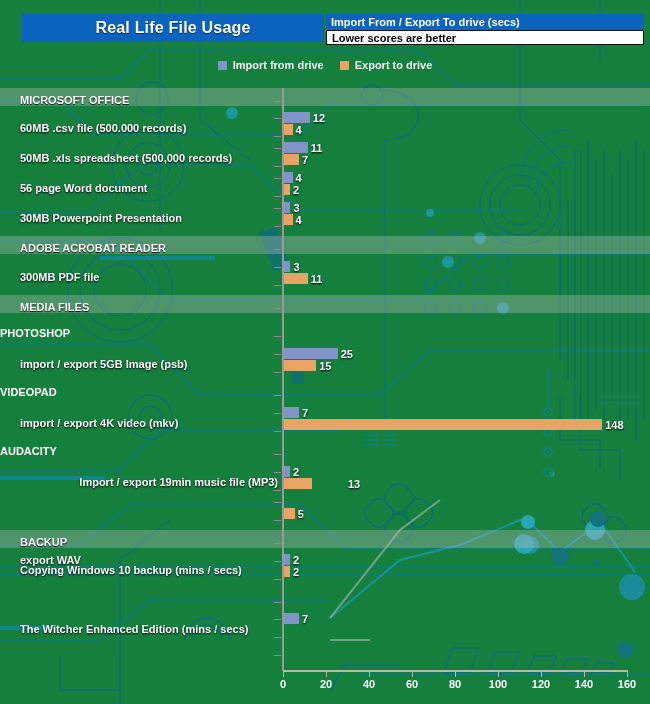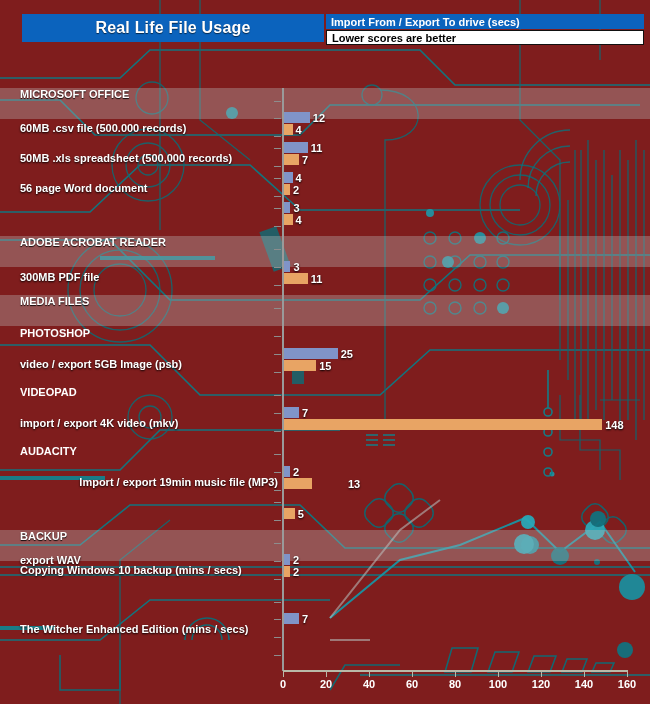--- a/index.html
+++ b/index.html
@@ -11,21 +11,21 @@
     width: 650px; height: 704px;
     font-family: "Liberation Sans", sans-serif;
     overflow: hidden;
     position: relative;
   }
 
   
   #chart-root {
     position: absolute; inset: 0;
     width: 650px; height: 704px;
-    background: #7f1d1d;
+    background: #15803d;
     overflow: hidden;
   }
 
   
   #circuit-bg {
     position: absolute; inset: 0;
     width: 650px; height: 704px;
     pointer-events: none;
   }
 
@@ -75,36 +75,36 @@
   }
   .legend-item { display: flex; align-items: center; gap: 6px; }
   .legend-swatch { width: 9px; height: 9px; display: inline-block; }
   .legend-label { color: #f2f2f2; font-size: 11px; font-weight: bold; white-space: nowrap; }
 
   
   #plot {
     position: absolute; left: 0; top: 88px; width: 650px; height: 616px;
   }
   .section-band {
-    position: absolute; left: 0; width: 650px; height: 31px;
+    position: absolute; left: 0; width: 650px; height: 18px;
     background: rgba(190,190,190,0.34);
-    display: flex; align-items: flex-start;
+    display: flex; align-items: flex-end;
   }
   .section-band .t {
     color: #ffffff; font-size: 11px; font-weight: bold;
     padding-left: 20px; white-space: nowrap;
     text-shadow: 0 1px 1px rgba(0,0,0,.9);
   }
   .sub-head {
     position: absolute; left: 0; width: 280px; height: 16px;
     display: flex; align-items: center;
   }
   .sub-head .t {
     color: #ffffff; font-size: 11px; font-weight: bold;
-    padding-left: 20px; white-space: nowrap;
+    white-space: nowrap;
   }
   .row-label {
     position: absolute; left: 0; width: 278px; height: 16px;
     display: flex; align-items: center;
   }
   .row-label .t {
     color: #ffffff; font-size: 11px; font-weight: bold;
     padding-left: 20px; white-space: nowrap;
     text-shadow: 0 1px 2px rgba(0,0,0,1);
   }
@@ -304,20 +304,30 @@
       <span class="t">Real Life File Usage</span>
     </div>
     <div id="subtitle-blue">
       <span class="t">Import From  / Export To drive (secs)</span>
     </div>
     <div id="subtitle-white">
       <span class="t">Lower scores are better</span>
     </div>
   </div>
 
+  <div id="legend">
+    <div class="legend-item">
+      <span class="legend-swatch" style="background:#8094c8"></span>
+      <span class="legend-label">Import from drive</span>
+    </div>
+    <div class="legend-item">
+      <span class="legend-swatch" style="background:#e8a464"></span>
+      <span class="legend-label">Export to drive</span>
+    </div>
+  </div>
 
   <div id="plot">
 
     <div class="section-band" style="top:0px;">
       <span class="t">MICROSOFT OFFICE</span>
     </div>
     <div class="section-band" style="top:148px;">
       <span class="t">ADOBE ACROBAT READER</span>
     </div>
     <div class="section-band" style="top:207px;">
@@ -339,25 +349,28 @@
 
     <div class="row-label" style="top:32px;">
       <span class="t">60MB .csv file (500.000 records)</span>
     </div>
     <div class="row-label" style="top:62px;">
       <span class="t">50MB .xls spreadsheet (500,000 records)</span>
     </div>
     <div class="row-label" style="top:92px;">
       <span class="t">56 page Word document</span>
     </div>
+    <div class="row-label" style="top:122px;">
+      <span class="t">30MB Powerpoint Presentation</span>
+    </div>
     <div class="row-label" style="top:181px;">
       <span class="t">300MB PDF file</span>
     </div>
     <div class="row-label" style="top:268px;">
-      <span class="t">video / export 5GB Image (psb)</span>
+      <span class="t">import / export 5GB Image (psb)</span>
     </div>
     <div class="row-label" style="top:327px;">
       <span class="t">import  / export 4K video (mkv)</span>
     </div>
     <div class="row-label" style="top:386px;justify-content:flex-end;">
       <span class="t">Import / export 19min music file (MP3)</span>
     </div>
     <div class="row-label" style="top:416px;margin-top:48px;">
       <span class="t">export WAV</span>
     </div>

